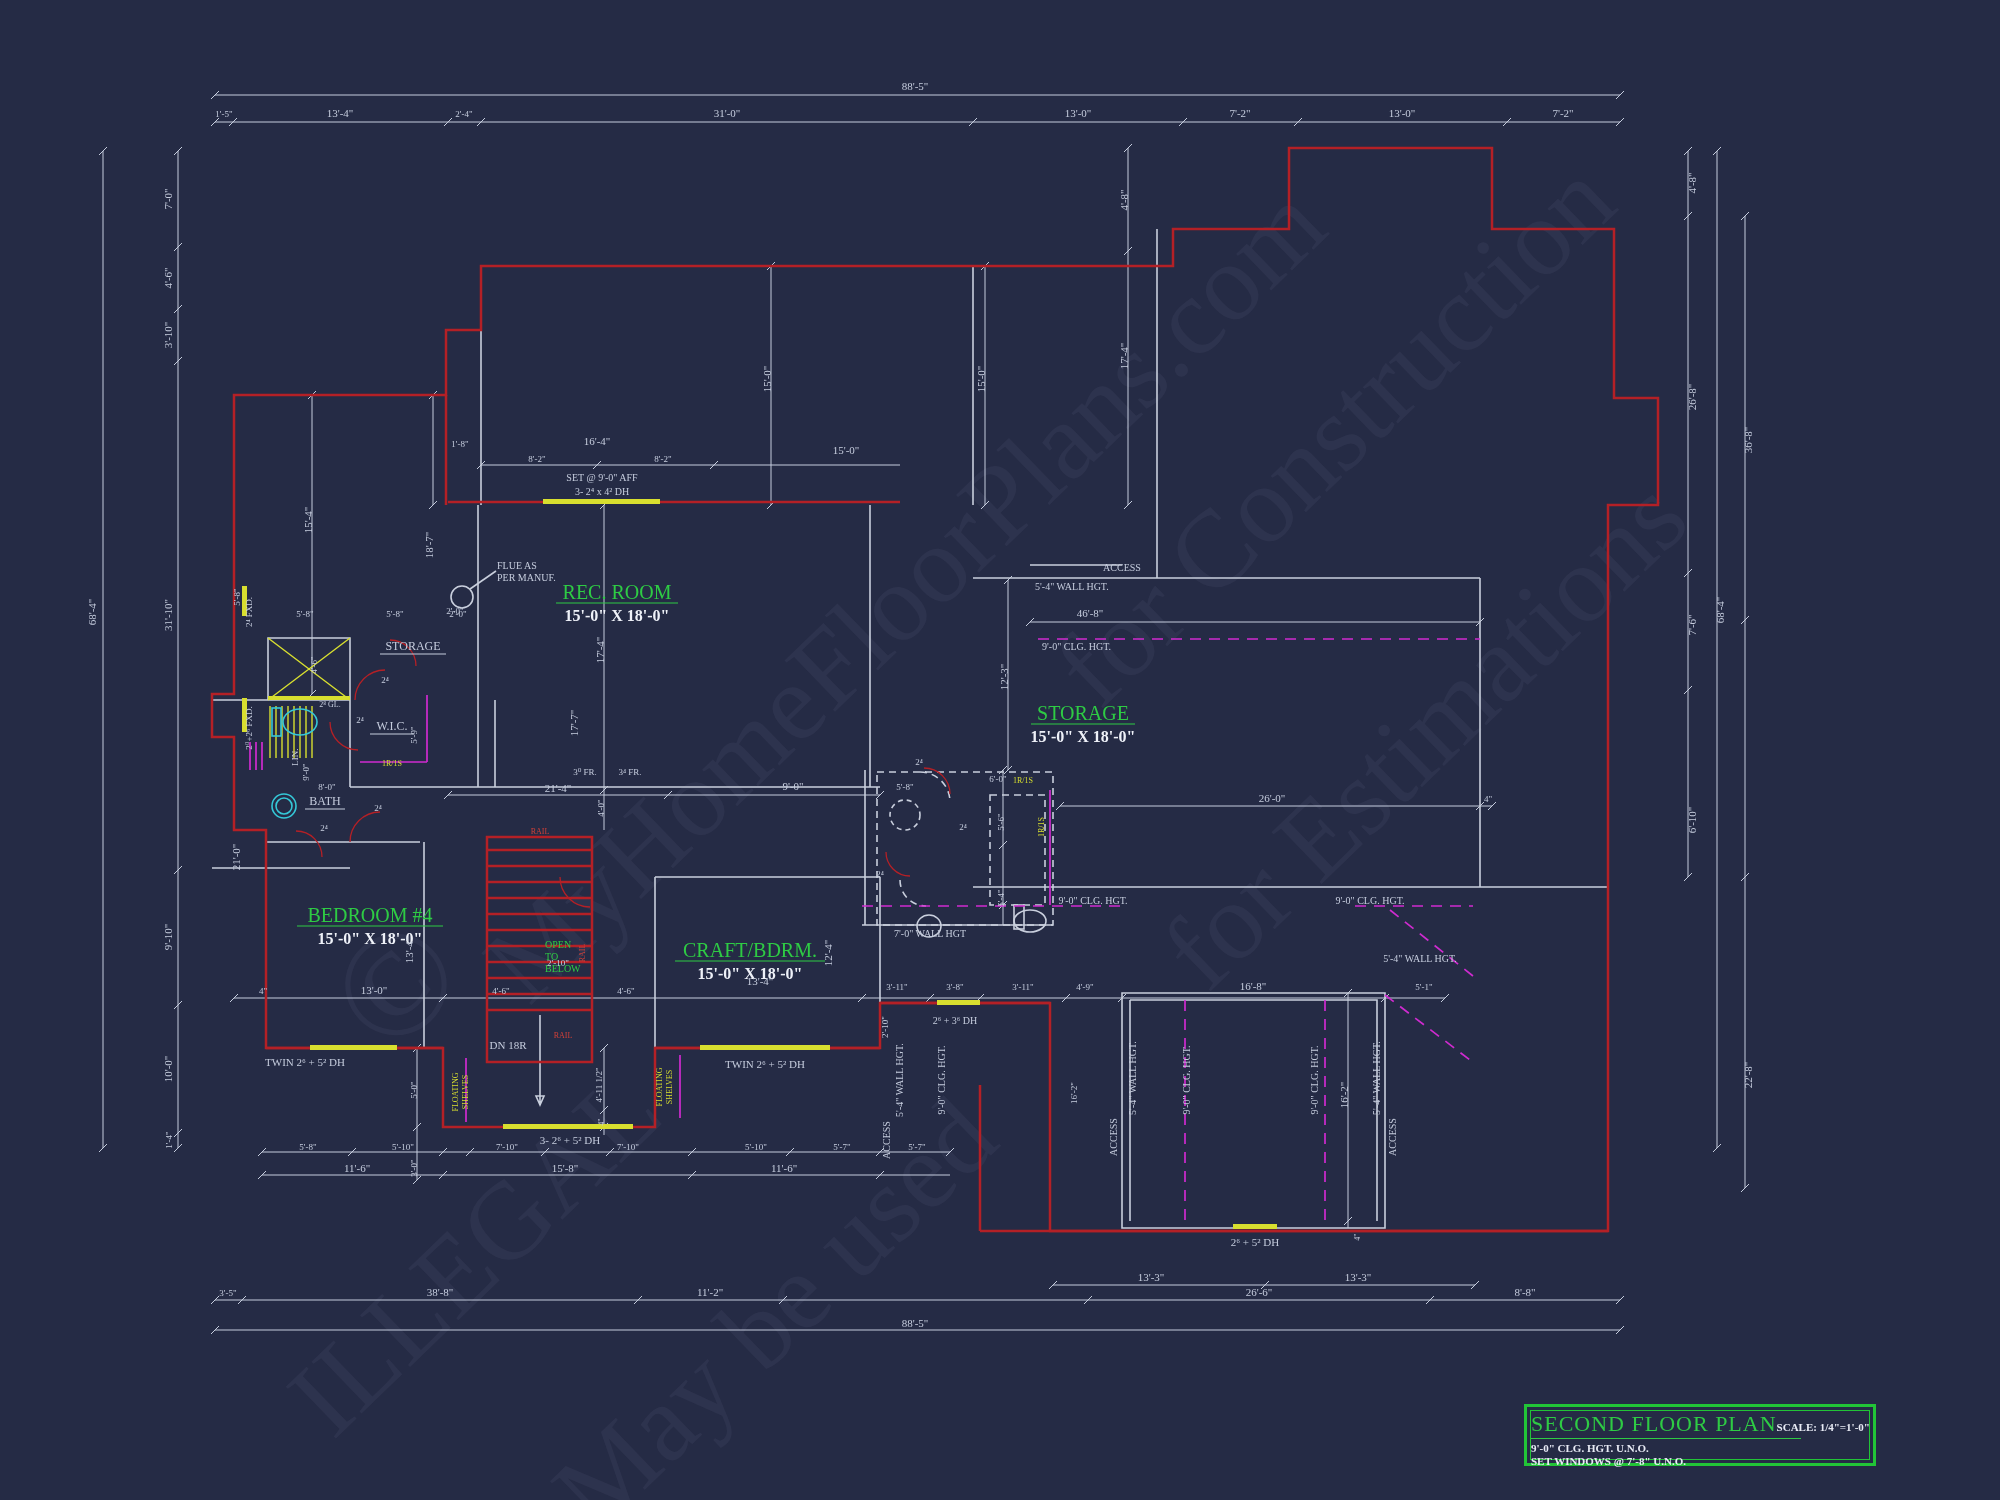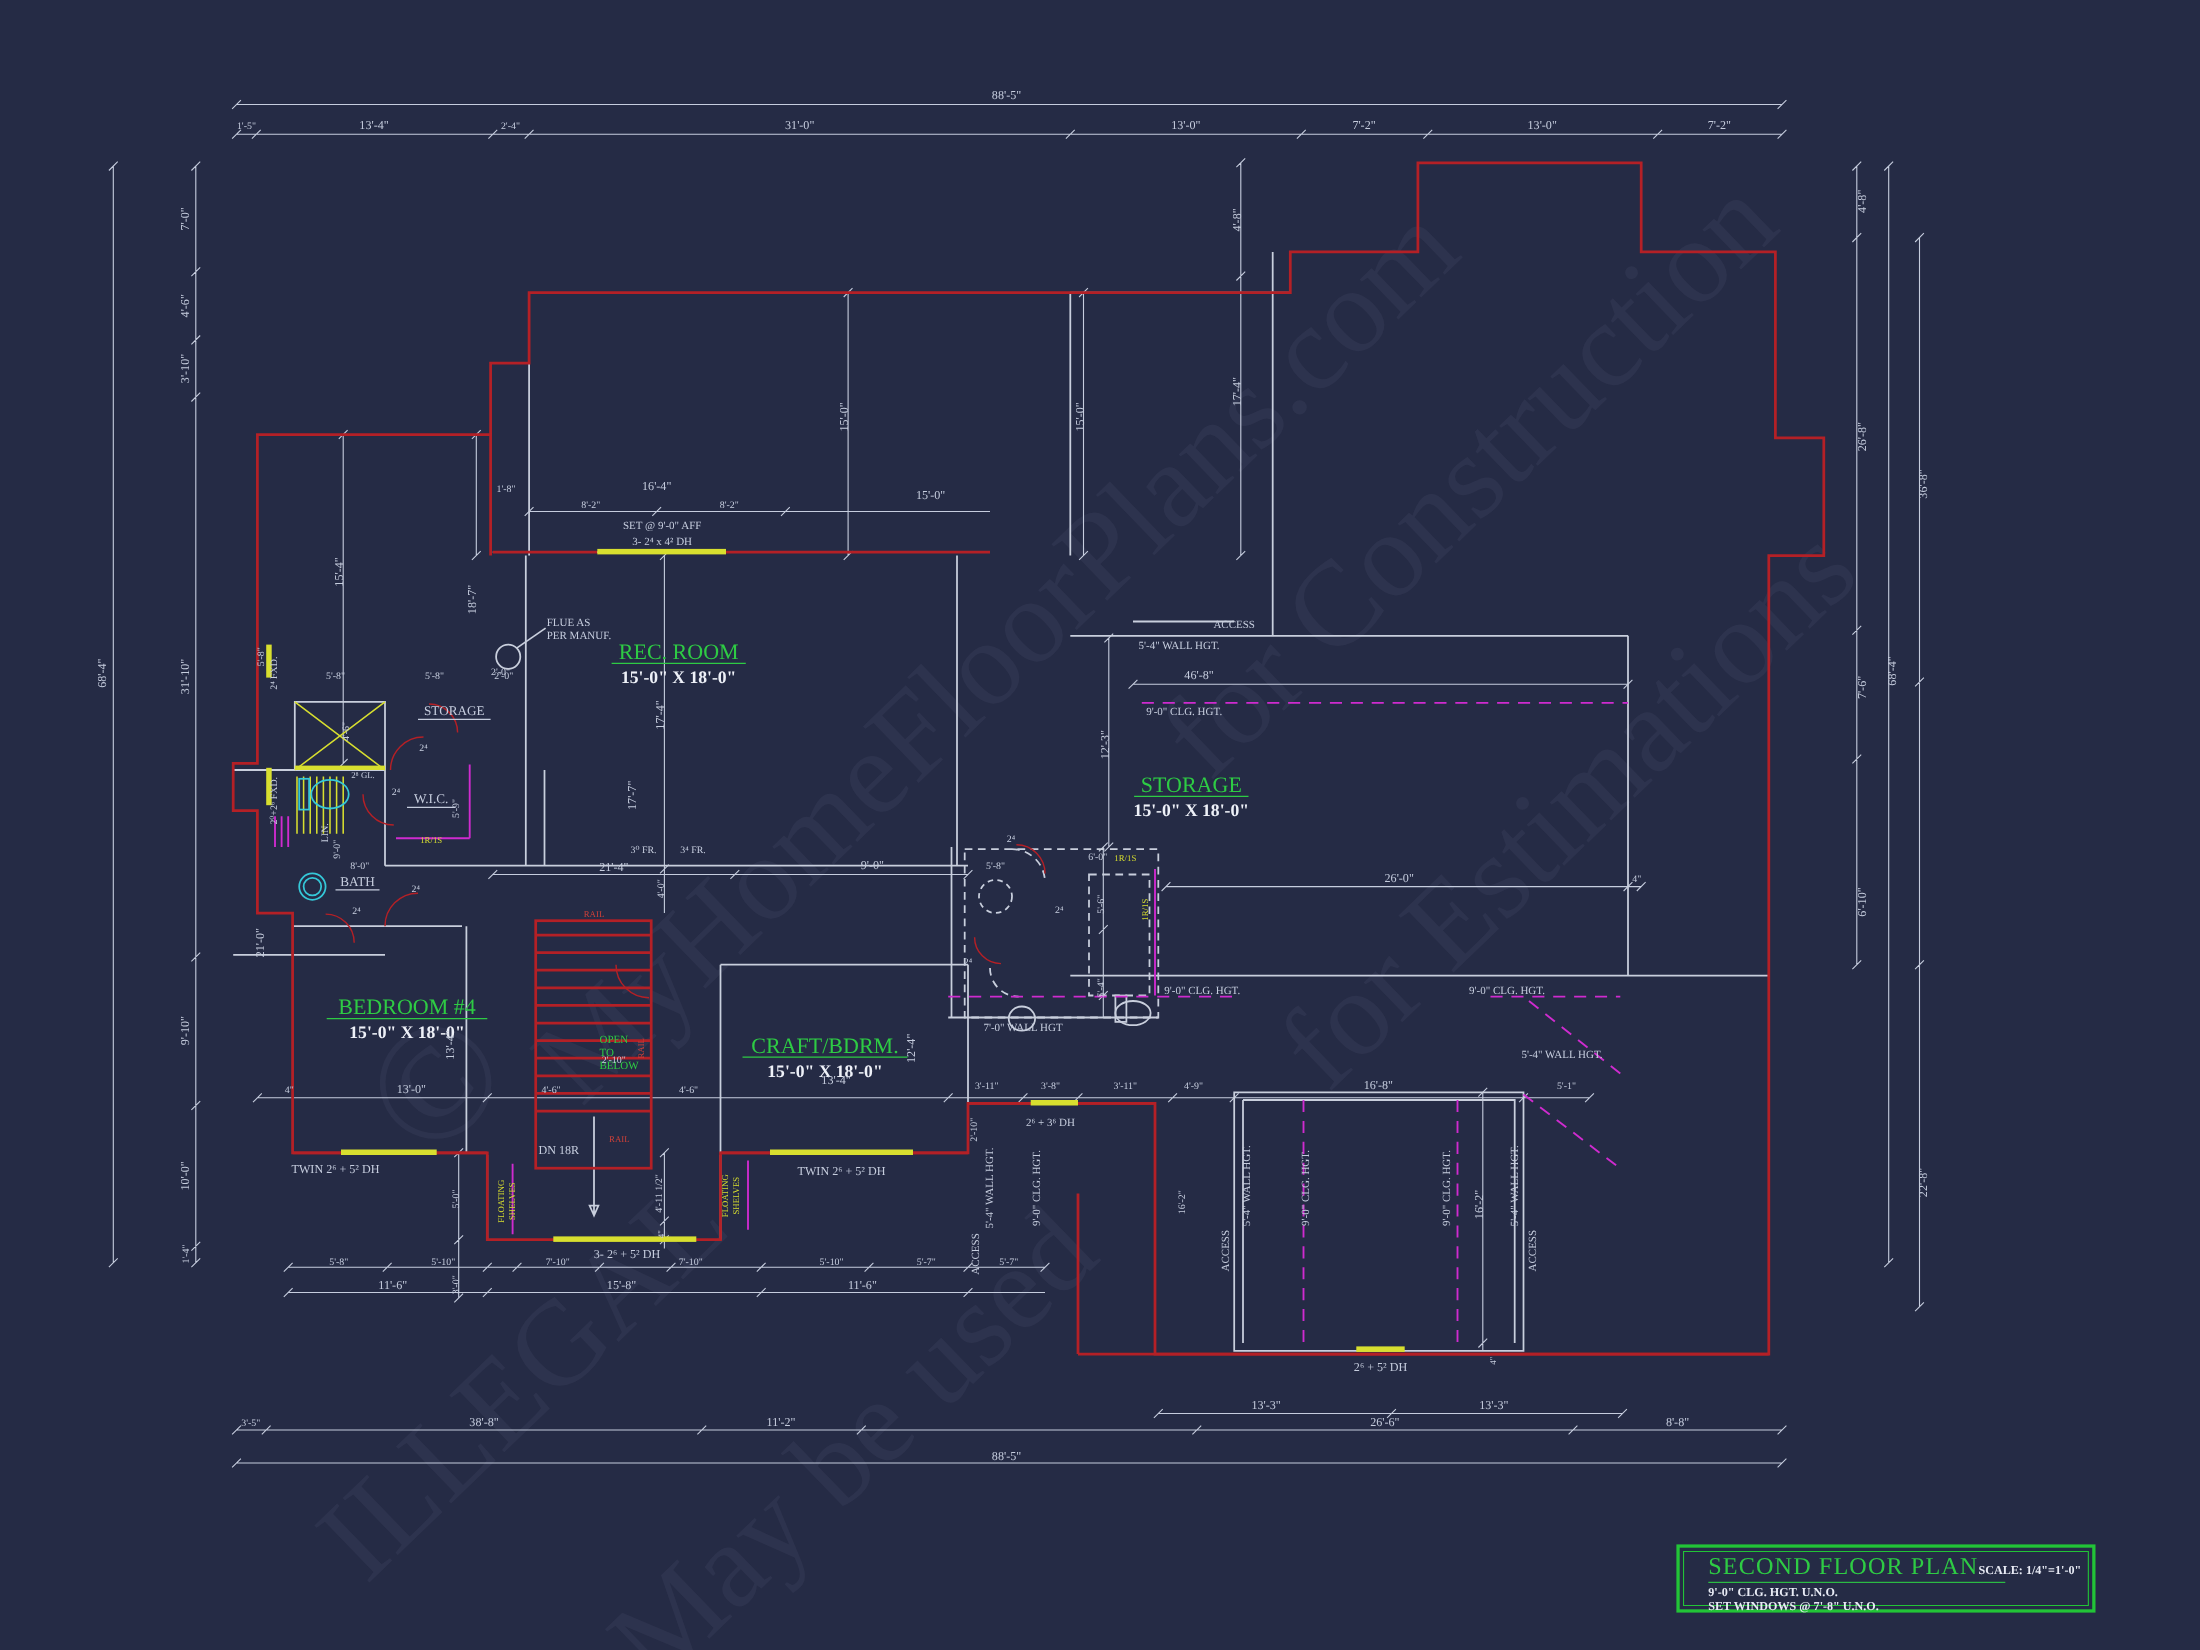--- a/index.html
+++ b/index.html
@@ -1,21 +1,21 @@
 <!DOCTYPE html>
 <html><head>
 <meta charset="utf-8">
 <style>
   html,body{margin:0;padding:0;background:#252b45;}
   #canvas{position:relative;width:2000px;height:1500px;background:#252b45;overflow:hidden;
           font-family:"Liberation Serif","DejaVu Serif",serif;}
   #plan{position:absolute;left:0;top:0;}
-  #titleblock{position:absolute;left:1524px;top:1404px;width:381px;height:62px;
+  #titleblock{position:absolute;left:1524px;top:1404px;width:352px;height:62px;
     border:3px solid #22c437;box-shadow:inset 0 0 0 3px #252b45, inset 0 0 0 4px #22c437;
-    padding:4px 10px 0 26px;box-sizing:border-box;}
+    padding:4px 10px 0 4px;box-sizing:border-box;}
   #tb-row1{display:flex;align-items:baseline;justify-content:space-between;}
   #tb-title{color:#2ecb44;font-size:22px;letter-spacing:1px;white-space:nowrap;}
   #tb-scale{color:#e8ebf5;font-size:11px;white-space:nowrap;font-weight:bold;}
   #tb-underline{height:1px;background:#2ecb44;margin:1px 0 3px 0;width:270px;}
   .tb-note{color:#e8ebf5;font-size:11px;line-height:13px;font-weight:bold;}
 </style>
 </head>
 <body>
 
 <div id="canvas">

